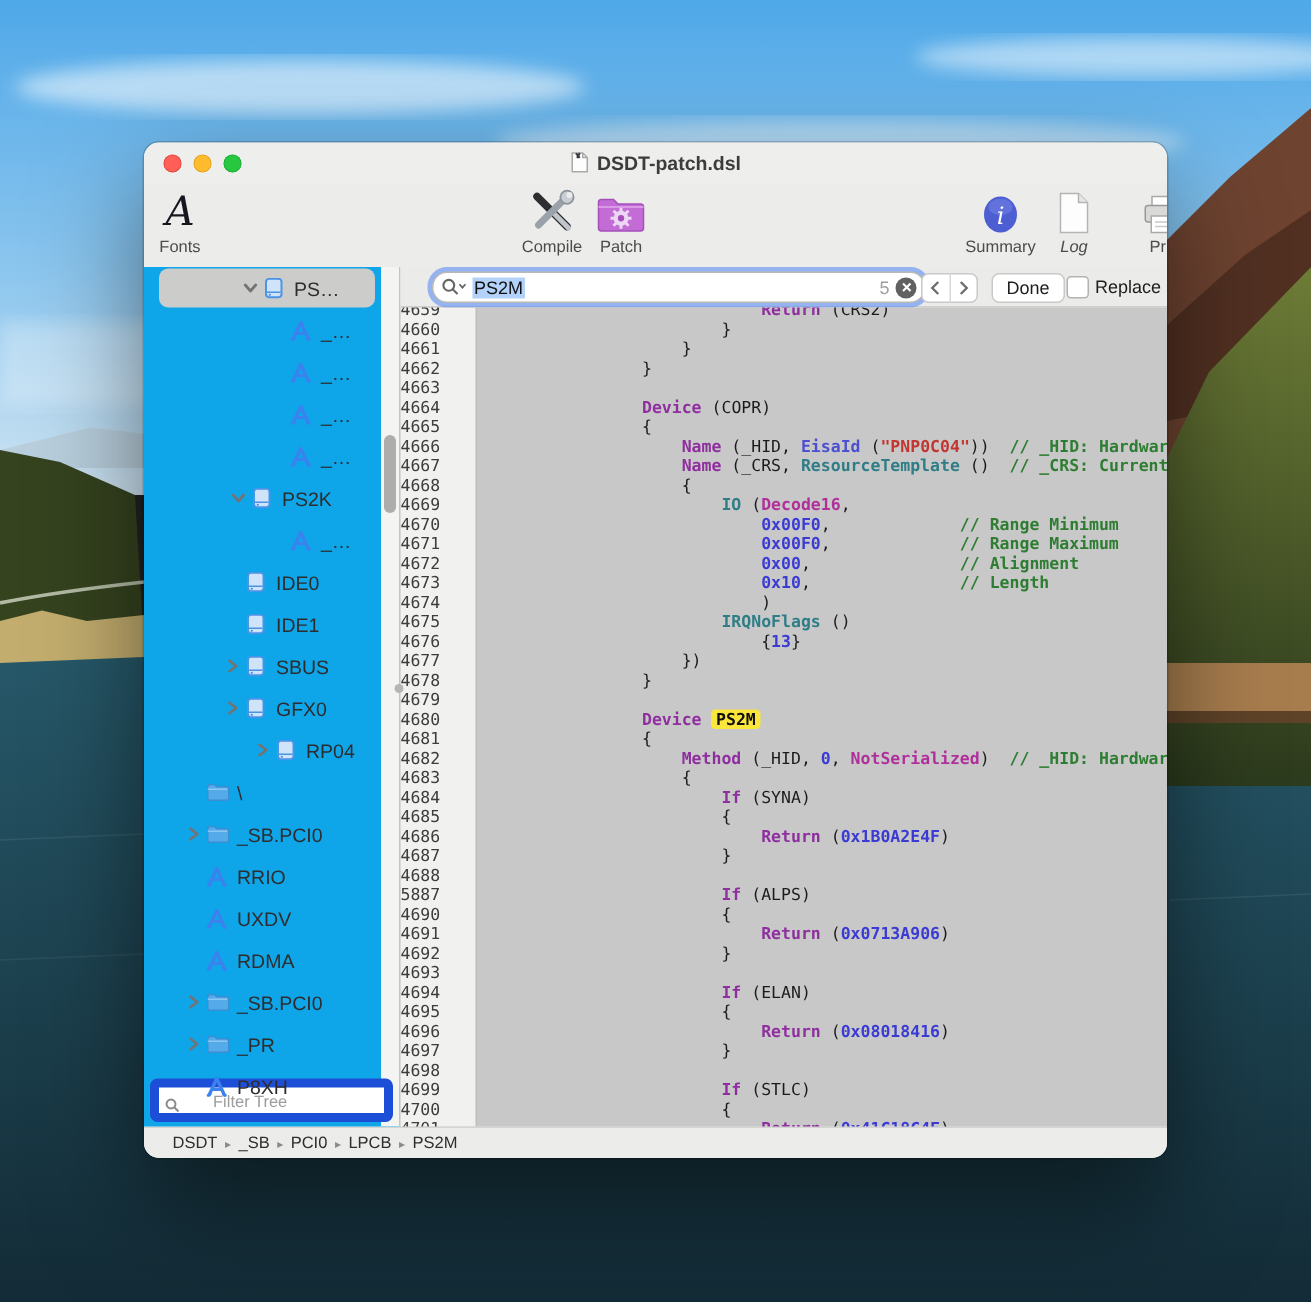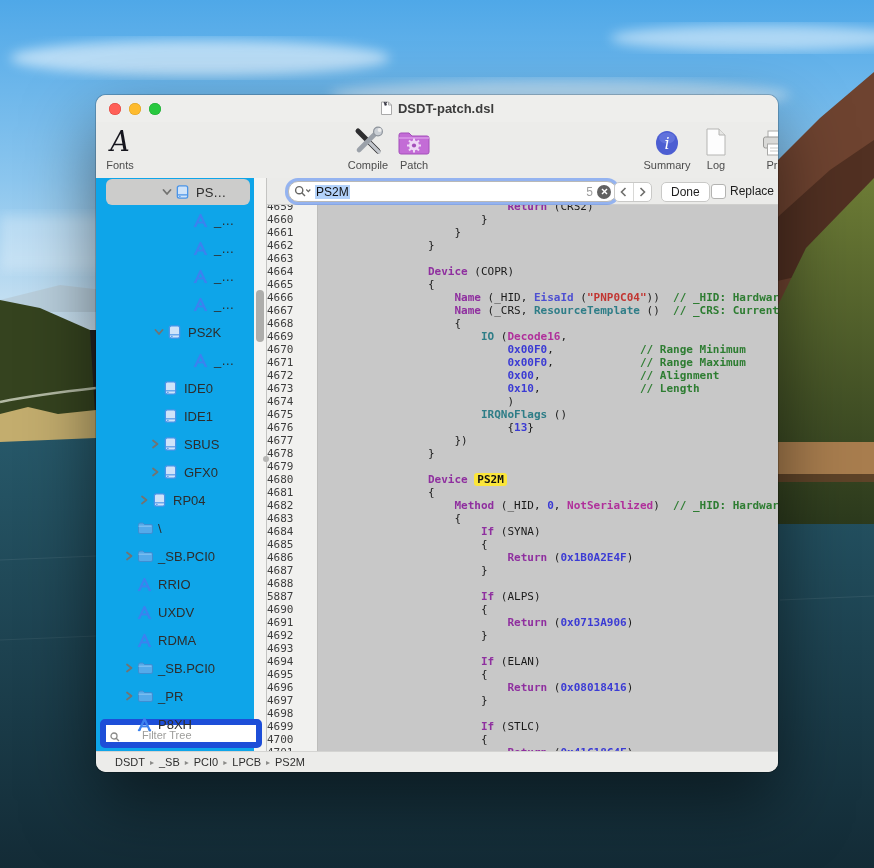--- a/index.html
+++ b/index.html
@@ -183,21 +183,21 @@
       <div class="tb-btn" style="left:539px;">
         <div class="tb-icon">
           <svg width="26" height="28" viewBox="0 0 26 28">
             <ellipse cx="13" cy="14" rx="11" ry="12" fill="#4c5ed2"></ellipse>
             <ellipse cx="13" cy="9" rx="8" ry="5.5" fill="#6b7ae0" opacity=".7"></ellipse>
             <text x="13" y="20" text-anchor="middle" font-family="DejaVu Serif,serif" font-style="italic" font-size="16" fill="#ffffff">i</text>
           </svg>
         </div>
         <span class="tb-label">Summary</span>
       </div>
-      <div class="tb-btn" style="left:588px;">
+      <div class="tb-btn" style="left:588px;font-style:italic;">
         <div class="tb-icon">
           <svg width="24" height="30" viewBox="0 0 24 30">
             <path d="M3 2 h12 l6 6 v20 h-18 z" fill="#fdfdfd" stroke="#b5b5b3"></path>
             <path d="M15 2 v6 h6" fill="#e6e6e4" stroke="#b5b5b3"></path>
           </svg>
         </div>
         <span class="tb-label">Log</span>
       </div>
       <div class="tb-btn" style="left:629px;align-items:flex-end;">
         <div class="tb-icon">
@@ -354,21 +354,21 @@
               </span>
               <span class="ticon">
                 <svg width="15" height="16" viewBox="0 0 16 16">
                   <rect x="2.5" y="1.5" width="11" height="13" rx="2" fill="#cfe3f9" stroke="#4a94e8" stroke-width="1.4"></rect>
                   <line x1="3.2" y1="11" x2="12.8" y2="11" stroke="#4a94e8" stroke-width="1.2"></line>
                   <circle cx="5.2" cy="12.8" r=".8" fill="#4a94e8"></circle>
                 </svg>
               </span>
               <span class="tlabel">GFX0</span>
             </div>
-            <div class="tree-row" style="padding-left: 41px;">
+            <div class="tree-row" style="padding-left: 41px; margin-left: 31px;">
               <span class="chev">
                 <svg width="10" height="10" viewBox="0 0 10 10">
                   <path d="M3 1.5 L7.5 5 L3 8.5" fill="none" stroke="#737371" stroke-width="1.8" stroke-linecap="round" stroke-linejoin="round"></path>
                 </svg>
               </span>
               <span class="ticon">
                 <svg width="15" height="16" viewBox="0 0 16 16">
                   <rect x="2.5" y="1.5" width="11" height="13" rx="2" fill="#cfe3f9" stroke="#4a94e8" stroke-width="1.4"></rect>
                   <line x1="3.2" y1="11" x2="12.8" y2="11" stroke="#4a94e8" stroke-width="1.2"></line>
                   <circle cx="5.2" cy="12.8" r=".8" fill="#4a94e8"></circle>

